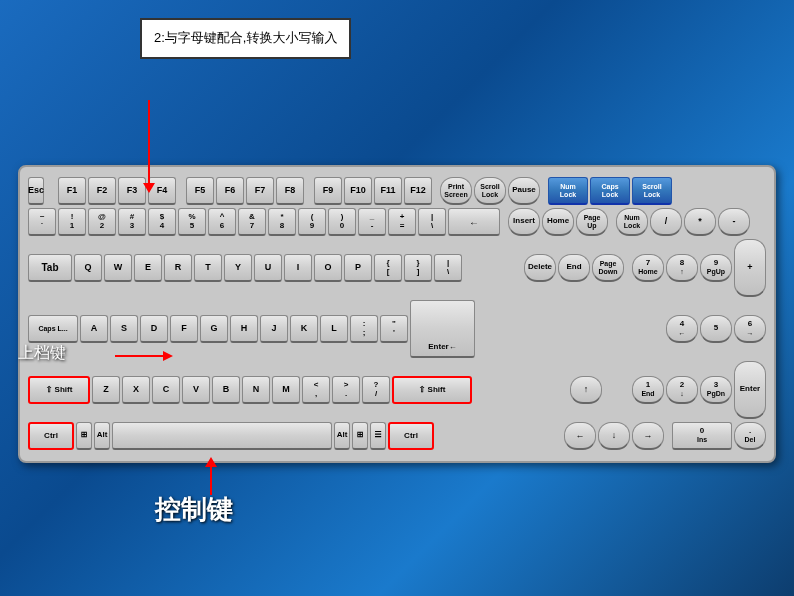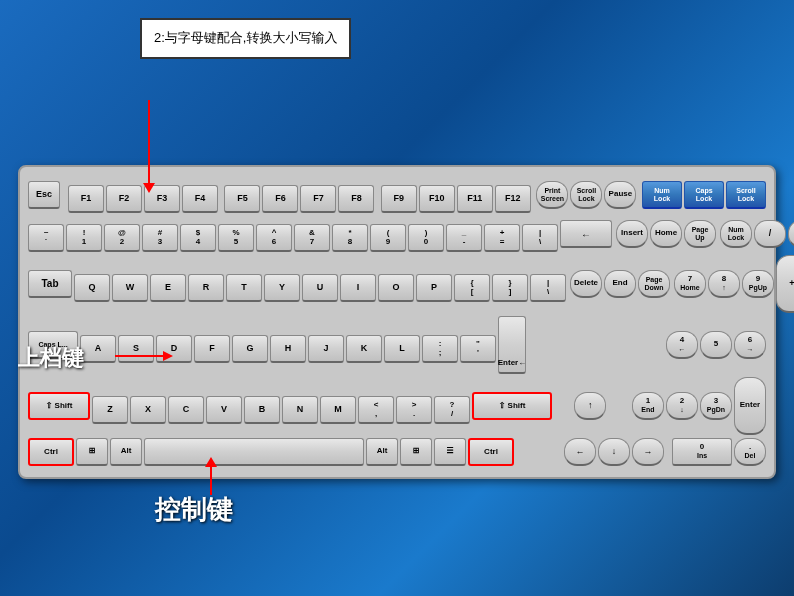--- a/index.html
+++ b/index.html
@@ -100,22 +100,22 @@
 
     .key .top-char { font-size: 8px; }
     .key .bot-char { font-size: 8px; }
 
     
     .label-shift {
       position: absolute;
       top: 343px;
       left: 18px;
       color: white;
-      font-size: 22px;
-      font-weight: bold;
+      font-size: 16px;
+      font-weight: normal;
       text-shadow: 1px 1px 3px #000;
       z-index: 20;
     }
 
     .label-ctrl {
       position: absolute;
       top: 492px;
       left: 155px;
       color: white;
       font-size: 26px;
@@ -157,26 +157,26 @@
     }
     .arrow-ctrl::before {
       content: '';
       position: absolute;
       top: -8px;
       left: -5px;
       border-left: 6px solid transparent;
       border-right: 6px solid transparent;
       border-bottom: 10px solid red;
     }
-    .key.w16 { width: 36px; margin-top: 8px; }
+    .key.w16 { width: 28px; }
     .key.w20 { width: 32px; border-radius: 13px; }
-    .key.w22 { width: 32px; }
+    .key.w22 { width: 16px; }
     .key.w24 { width: 40px; }
     .key.w-space { width: 220px; }
-    .key.w-enter { width: 28px; min-height: 58px; }
+    .key.w-enter { width: 65px; min-height: 58px; }
     .key.w-backspace { width: 52px; }
     .key.w-tab { width: 44px; }
     .key.w-caps { width: 50px; }
     .key.w-lshift { width: 62px; }
     .key.w-rshift { width: 80px; }
     .key.w-lctrl { width: 46px; }
     .key.w-rctrl { width: 46px; }
 
     
     .key.num-zero { width: 60px; }

